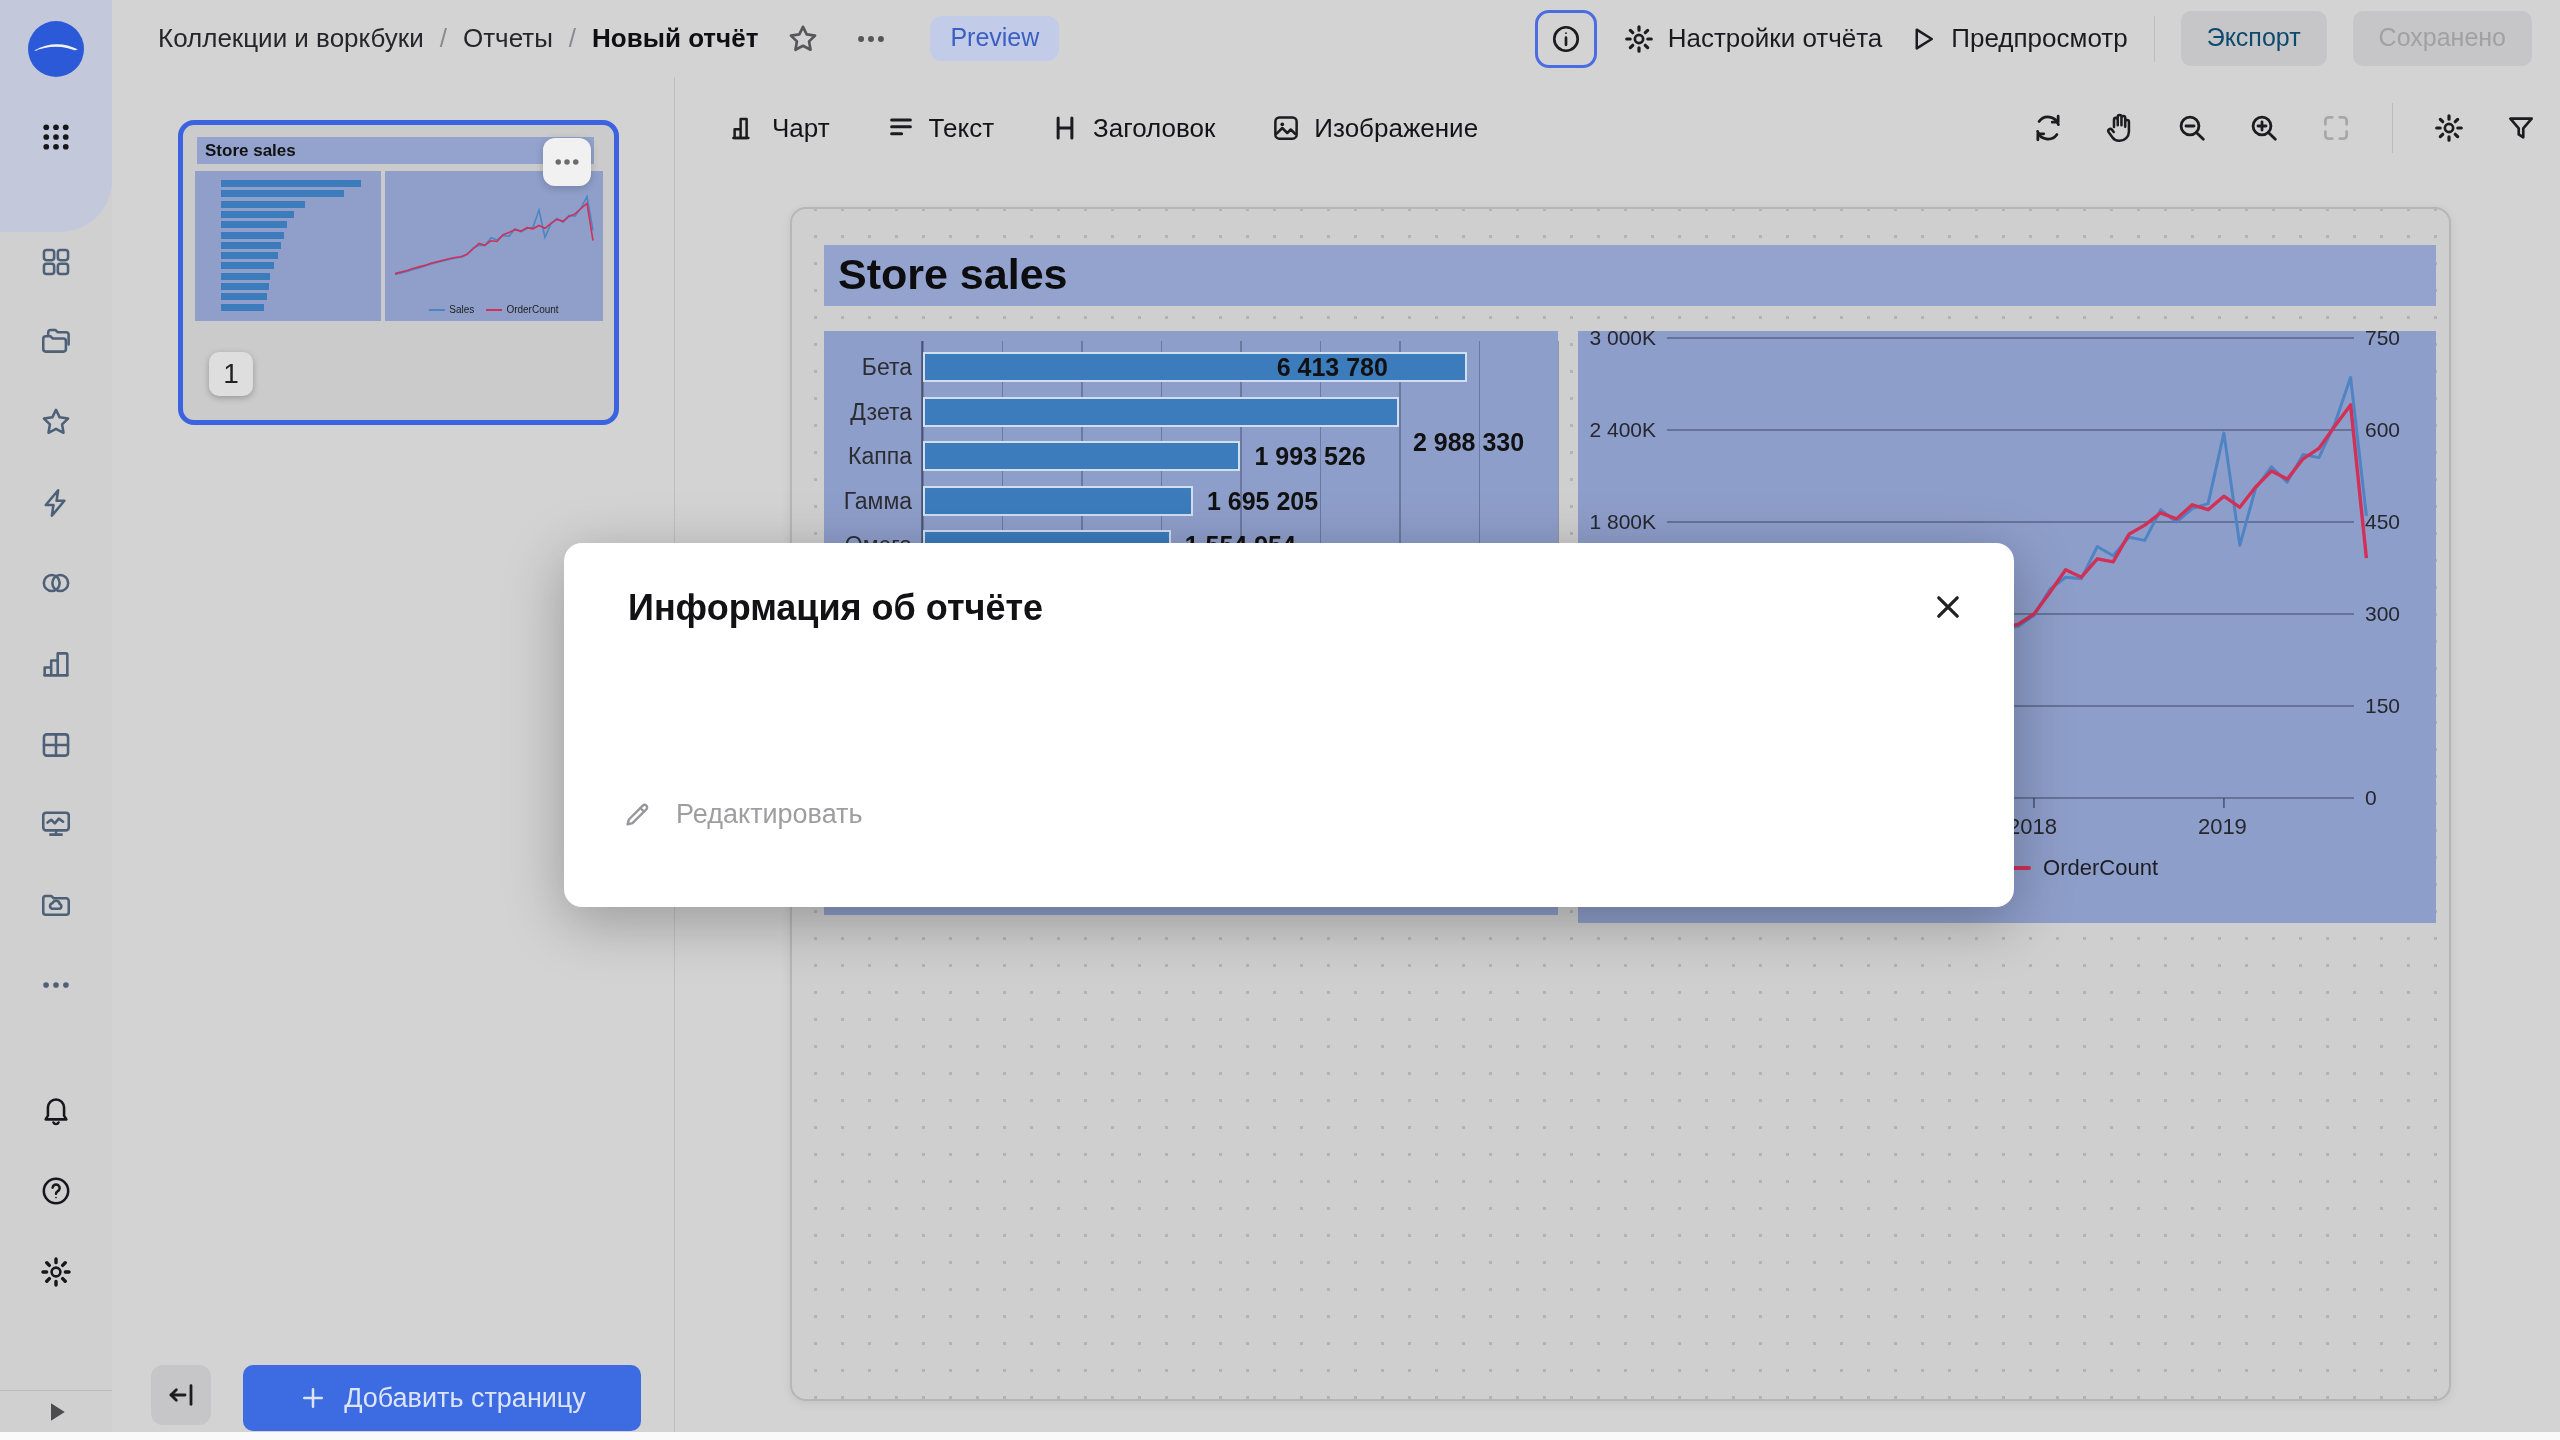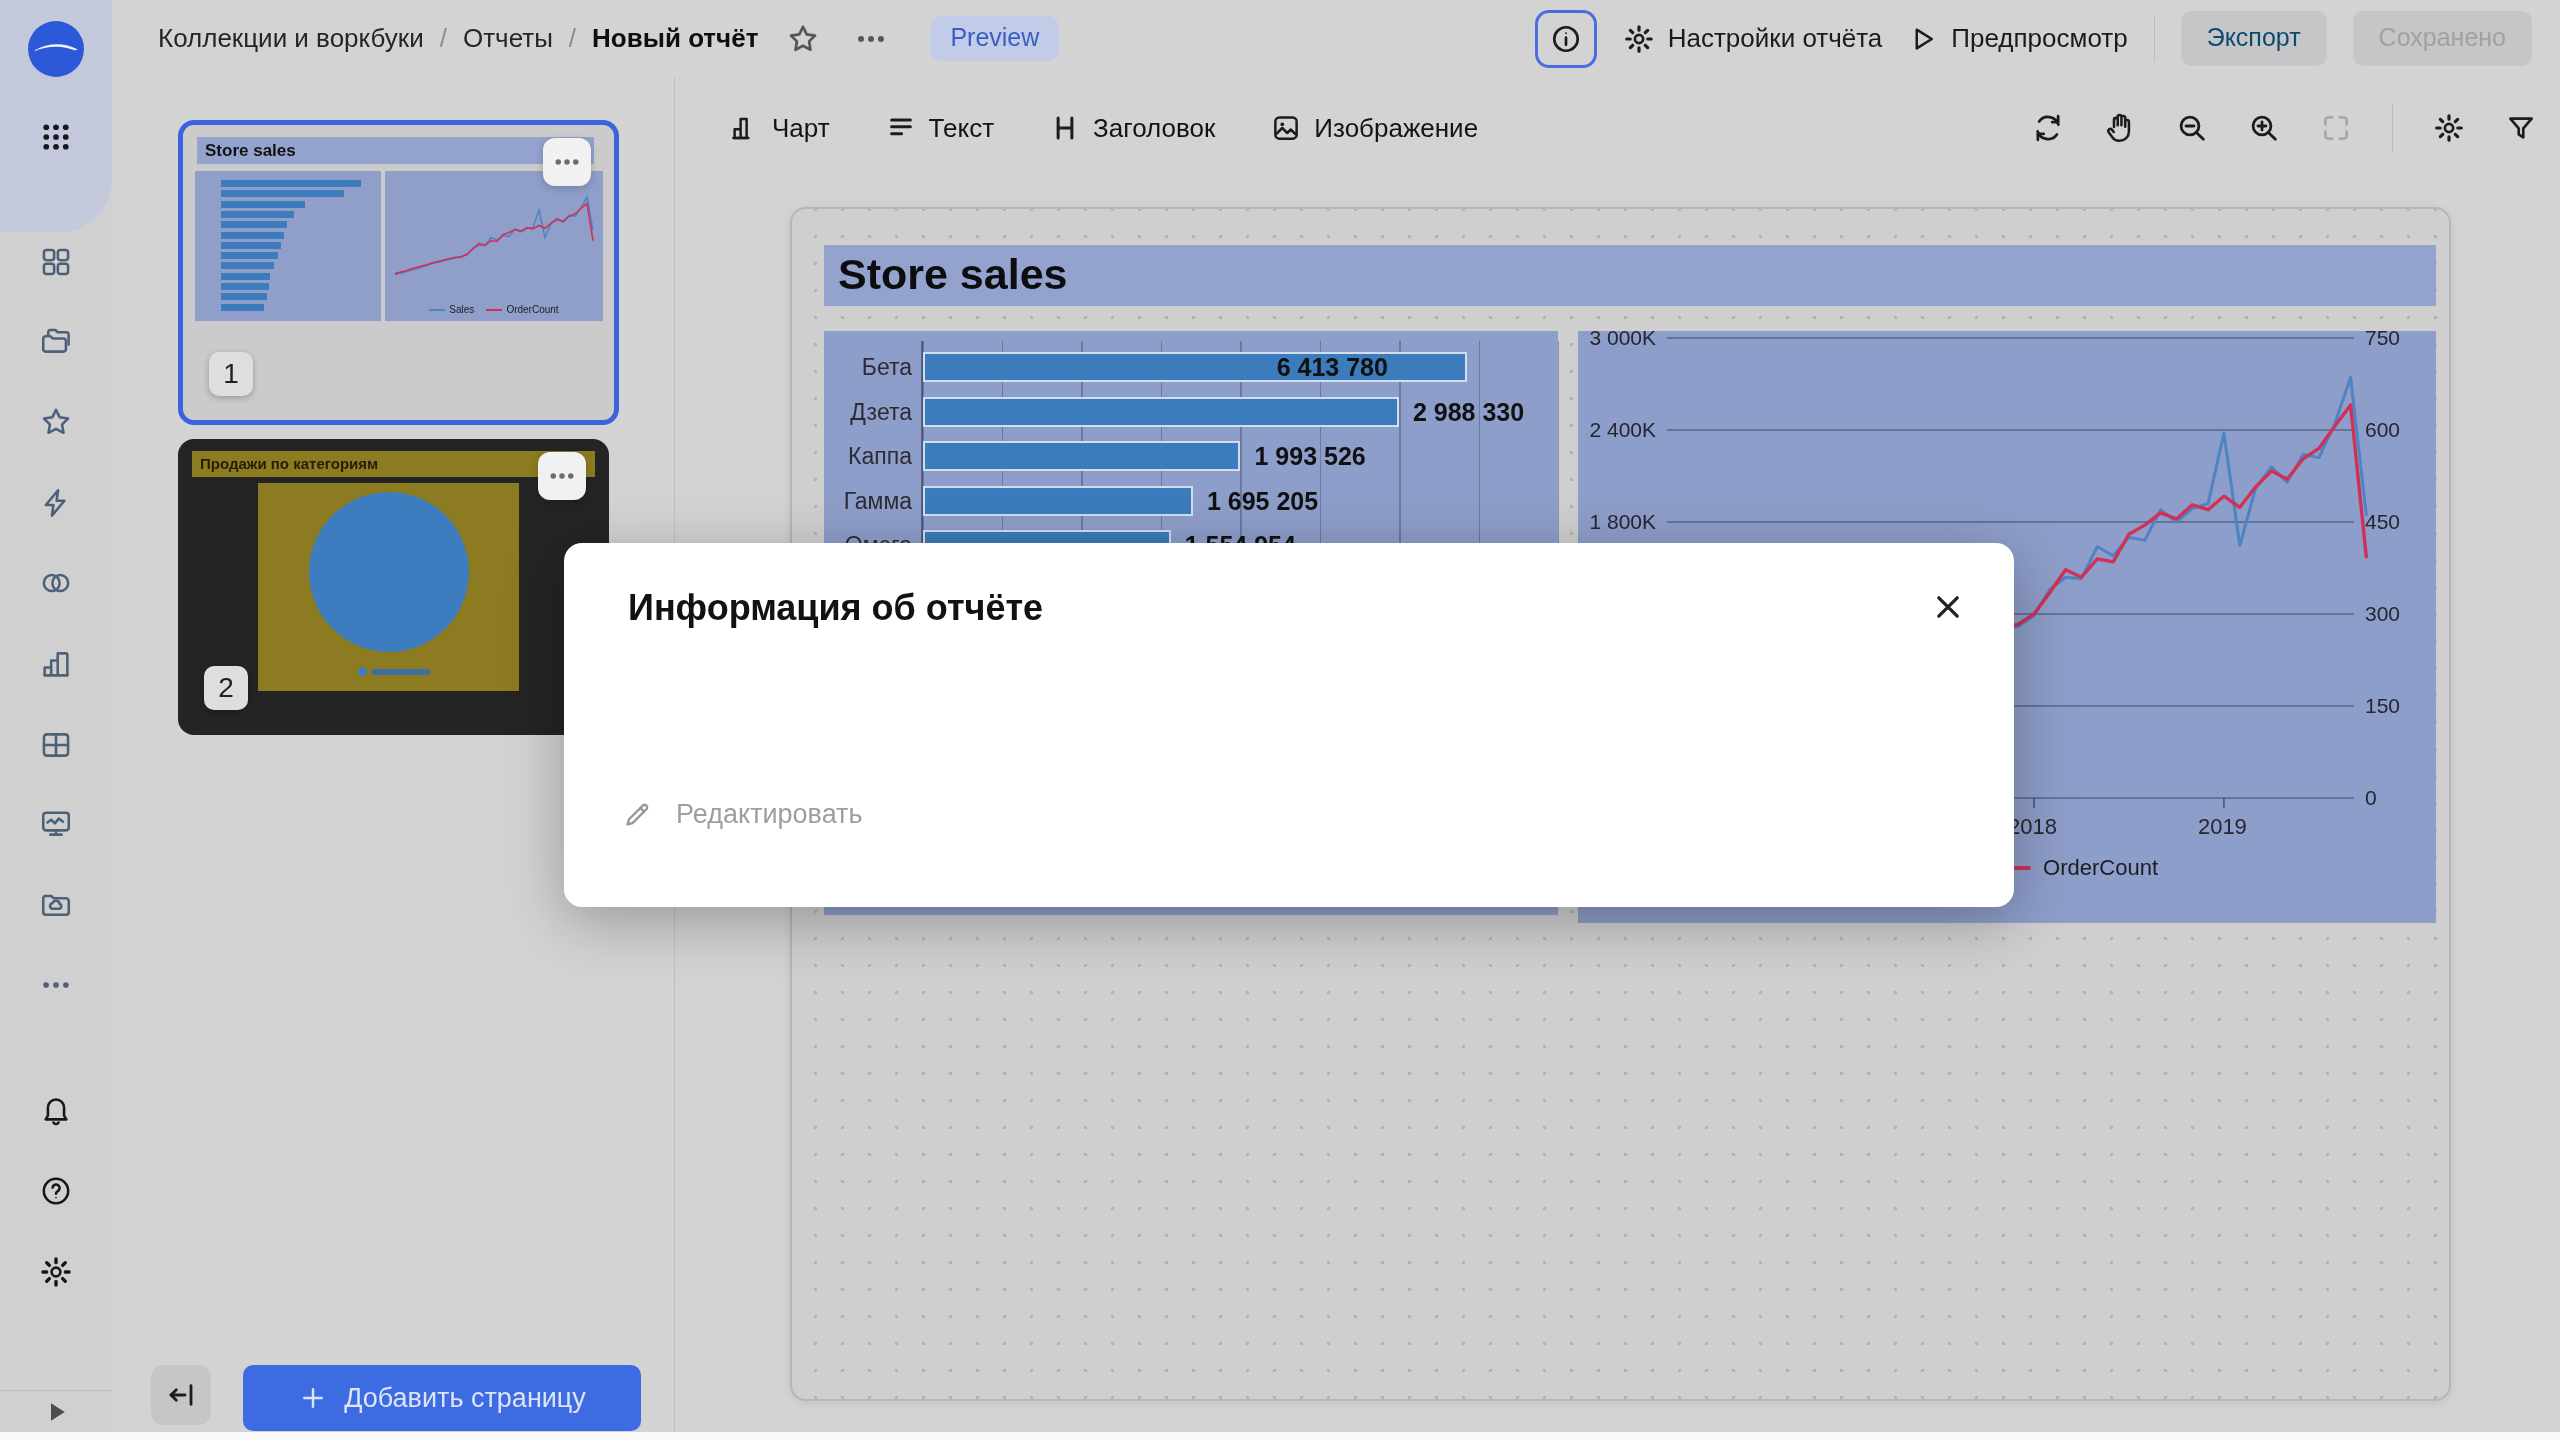--- a/index.html
+++ b/index.html
@@ -328,40 +328,20 @@
       <svg width="30" height="30" viewBox="0 0 24 24">
         <g fill="currentColor" stroke="none">
             <circle cx="5" cy="12" r="2.2"></circle>
             <circle cx="12" cy="12" r="2.2"></circle>
             <circle cx="19" cy="12" r="2.2"></circle>
           </g>
       </svg>
     </div>
   </div>
 
-  <div id="thumb-2" class="thumb abs">
-    <div id="t2-band" class="thumb-band">Продажи по категориям</div>
-    <div id="t2-chart">
-      <div id="t2-pie"></div>
-      <div id="t2-leg">
-        <span class="dot"></span>
-        <span class="lbl"></span>
-      </div>
-    </div>
-    <div class="page-badge">2</div>
-    <div class="thumb-menu ic">
-      <svg width="30" height="30" viewBox="0 0 24 24">
-        <g fill="currentColor" stroke="none">
-            <circle cx="5" cy="12" r="2.2"></circle>
-            <circle cx="12" cy="12" r="2.2"></circle>
-            <circle cx="19" cy="12" r="2.2"></circle>
-          </g>
-      </svg>
-    </div>
-  </div>
 
   <div id="collapse-btn" class="abs ic">
     <svg width="32" height="32" viewBox="0 0 24 24" style="stroke-width:2.1">
       <path d="M19.5 5v14"></path>
         <path d="M15 12H4.5"></path>
         <path d="M8.5 8 4.5 12l4 4"></path>
     </svg>
   </div>
   <div id="add-page-btn" class="abs">
     <span class="ic" style="color:#dde4f8">
@@ -464,21 +444,21 @@
     <div id="bar-axis"></div>
     <div id="bar-rows">
         <div class="bar-row" style="top: 14px;">
           <div class="bar-cat">Бета</div>
           <div class="bar-rect" style="width: 543.644px; background: rgb(60, 124, 189);"></div>
           <div class="bar-val" style="left: 452.644px;">6 413 780</div>
         </div>
         <div class="bar-row" style="top: 58.6px;">
           <div class="bar-cat">Дзета</div>
           <div class="bar-rect" style="width: 475.892px; background: rgb(60, 124, 189);"></div>
-          <div class="bar-val" style="left: 588.892px;">2 988 330</div>
+          <div class="bar-val" style="left: 588.892px; margin-top: 30px;">2 988 330</div>
         </div>
         <div class="bar-row" style="top: 103.2px;">
           <div class="bar-cat">Каппа</div>
           <div class="bar-rect" style="width: 317.469px; background: rgb(60, 124, 189);"></div>
           <div class="bar-val" style="left: 430.469px;">1 993 526</div>
         </div>
         <div class="bar-row" style="top: 147.8px;">
           <div class="bar-cat">Гамма</div>
           <div class="bar-rect" style="width: 269.961px; background: rgb(60, 124, 189);"></div>
           <div class="bar-val" style="left: 382.961px;">1 695 205</div>

